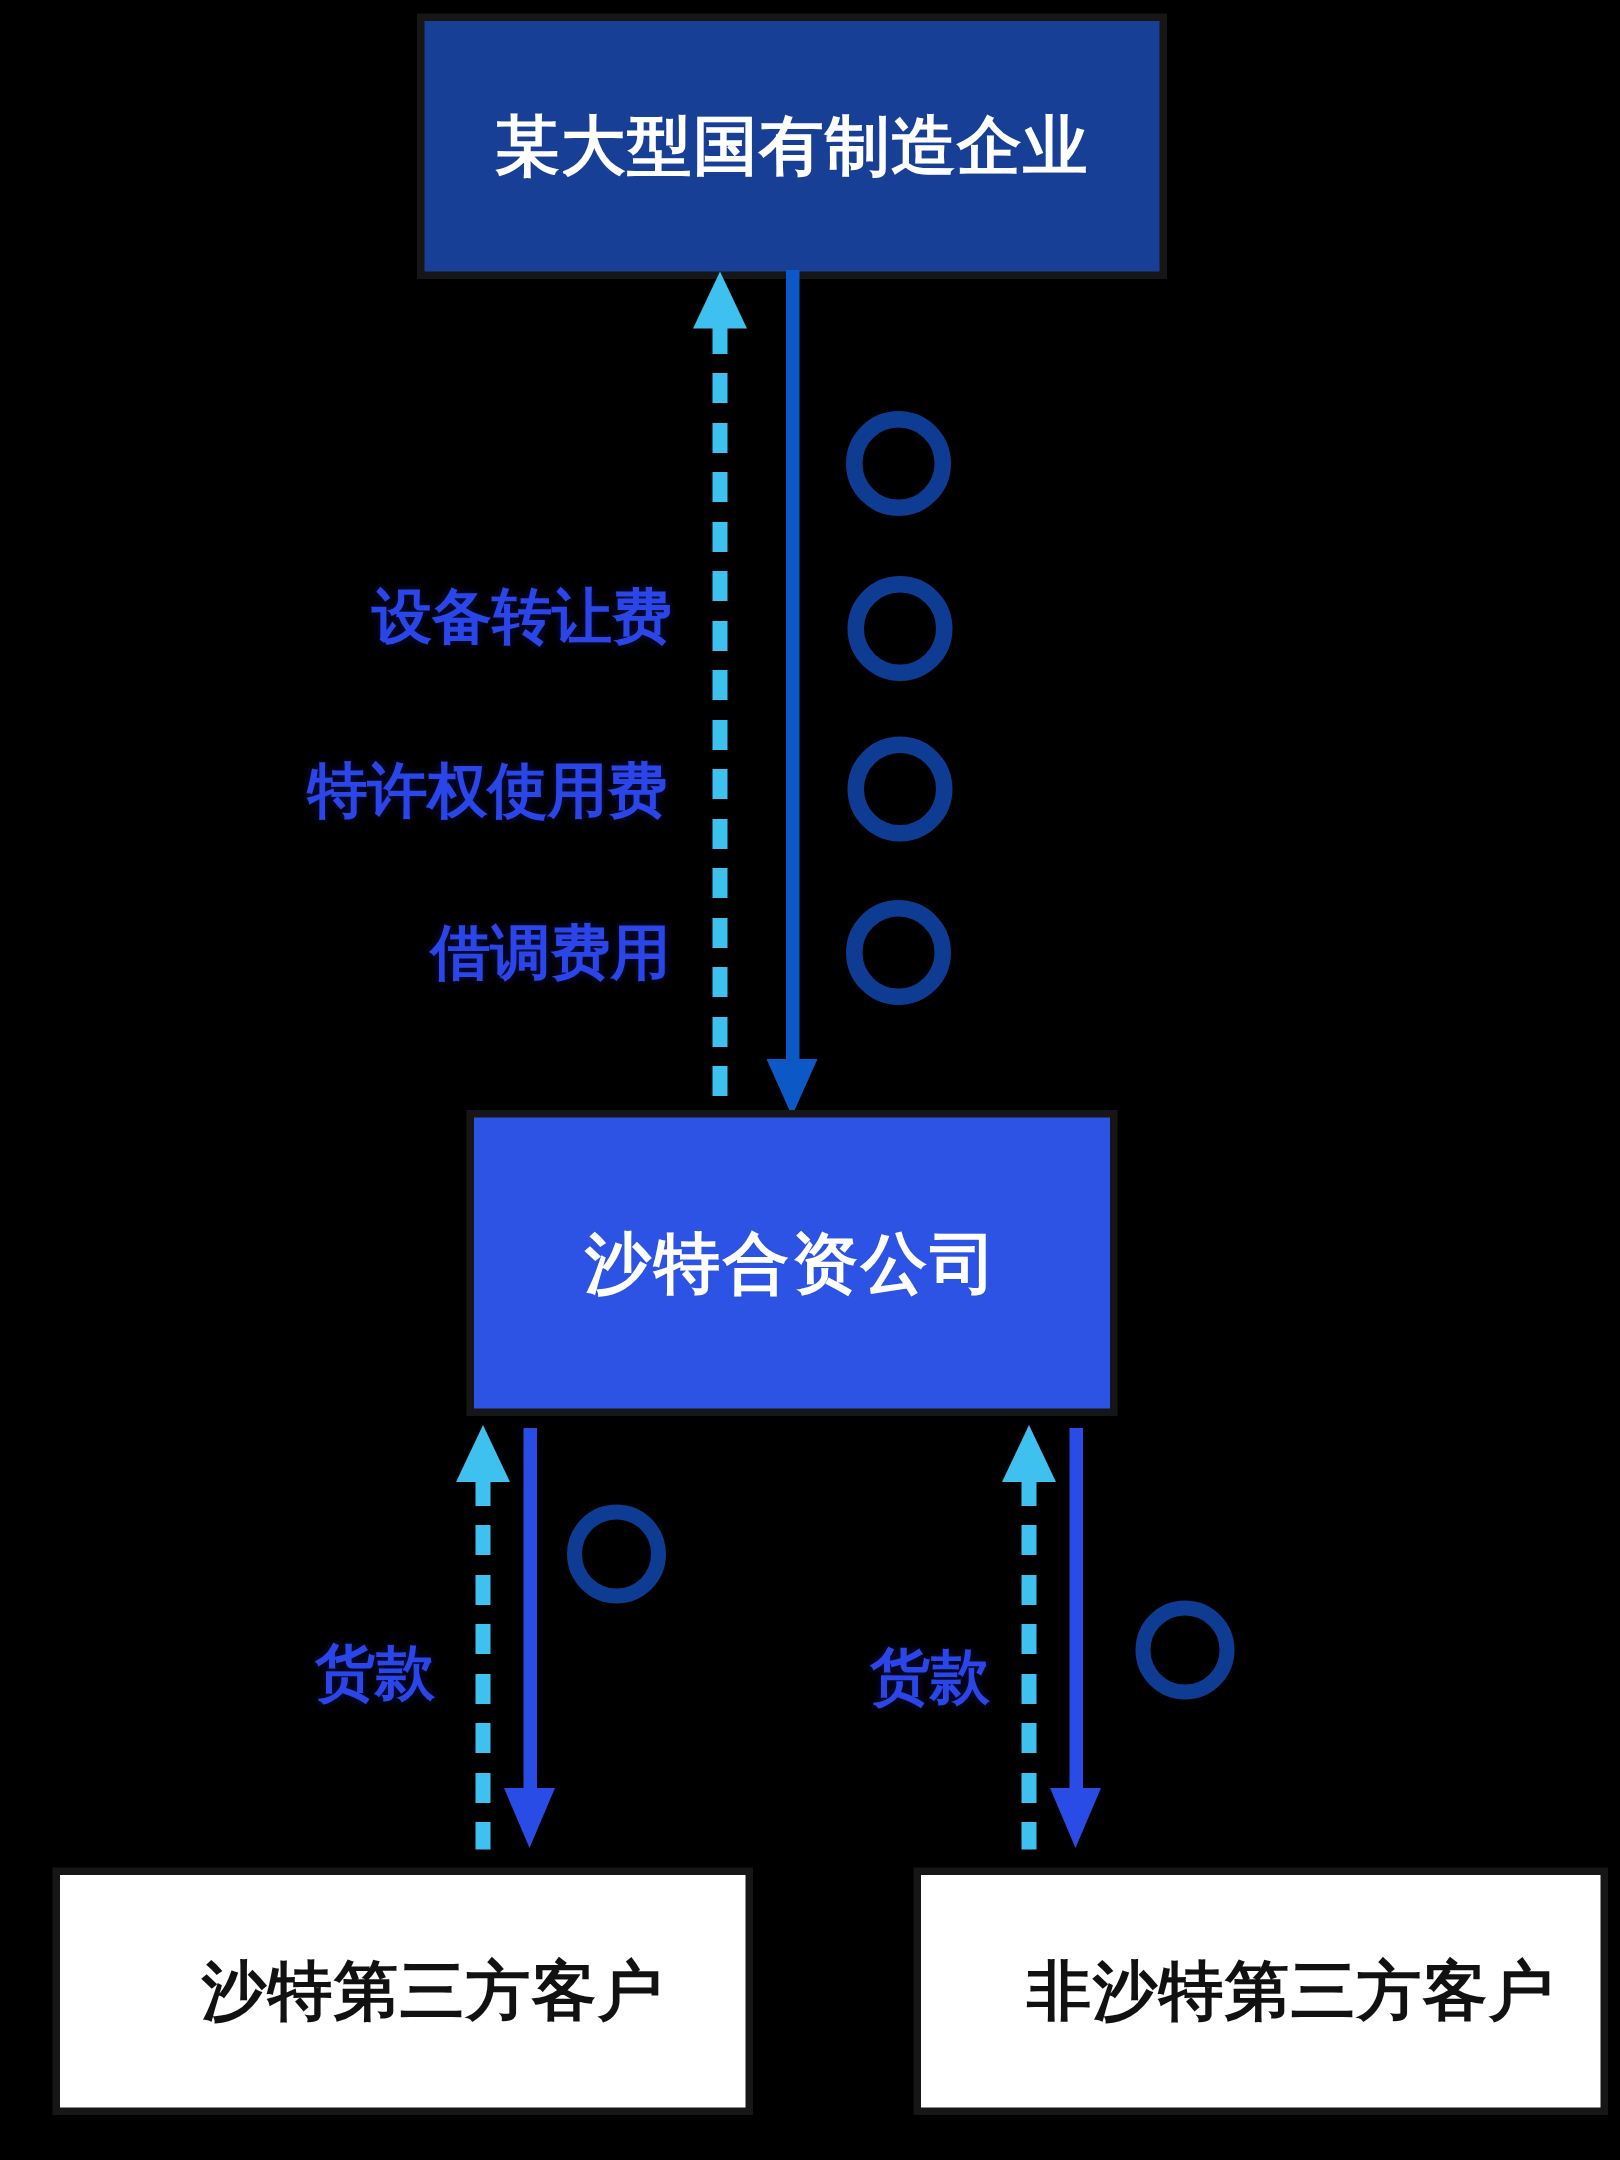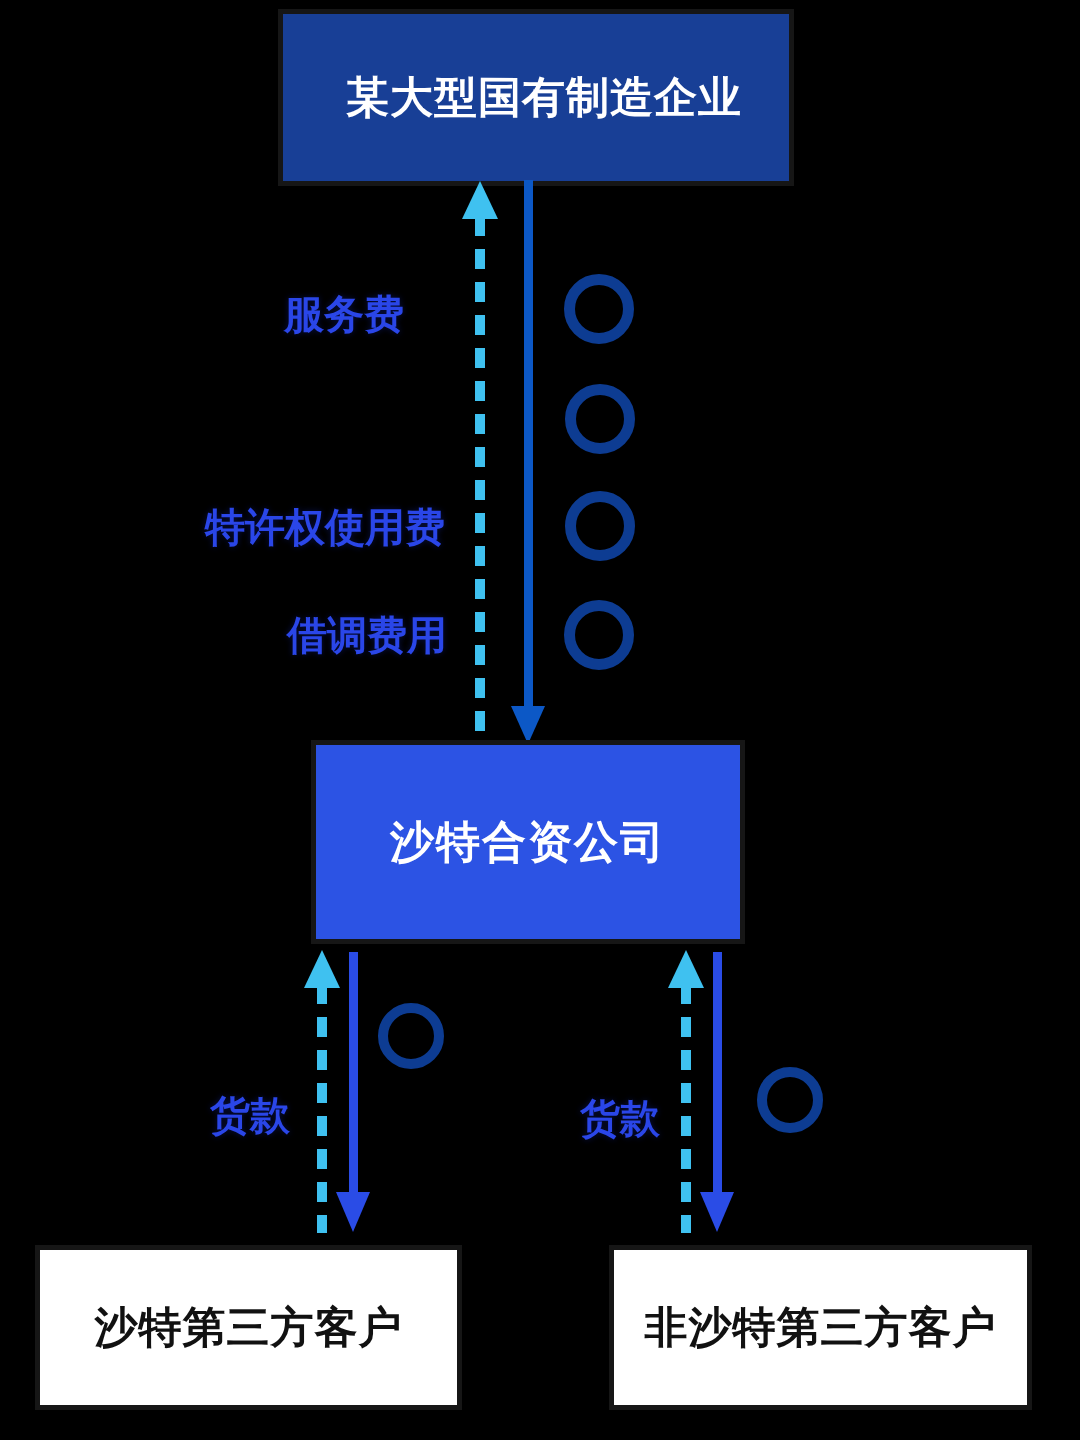--- a/index.html
+++ b/index.html
@@ -26,32 +26,32 @@
   .node{
     position:absolute;
     display:flex;align-items:center;justify-content:center;
     font-weight:bold;text-align:center;
     box-shadow:0 0 0 5px #161616;
   }
   .node-parent{
     left:283px;top:14px;width:490px;height:167px;
     background:var(--parent-box-bg,#183f96);
     color:var(--box-text-light,#fff);
-    font-size:43px;letter-spacing:1px;padding-left:16px;
+    font-size:43px;letter-spacing:1px;
   }
   .node-jv{
     left:316px;top:745px;width:424px;height:194px;
     background:var(--jv-box-bg,#2c53e4);
     color:var(--box-text-light,#fff);
     font-size:44px;letter-spacing:2px;
   }
   .node-customer{
     background:var(--customer-box-bg,#fff);
     color:var(--box-text-dark,#111);
-    font-size:43px;letter-spacing:1px;
+    font-size:43px;letter-spacing:1px;padding-left:40px;
   }
   .node-saudi{left:40px;top:1250px;width:417px;height:155px;}
   .node-nonsaudi{left:614px;top:1250px;width:413px;height:155px;}
 
   
   .dash-line{
     position:absolute;width:10px;
     background:repeating-linear-gradient(to bottom,
       var(--dashed-arrow,#3fc1f0) 0 20px, transparent 20px 33px);
   }
@@ -125,21 +125,21 @@
   <div class="node node-parent">
     <span>某大型国有制造企业</span>
   </div>
 
   <div class="head-up u-head-up"></div>
   <div class="dash-line u-dash-line"></div>
 
   <div class="solid-line solid-upper u-solid-line"></div>
   <div class="head-down head-down-upper u-head-down"></div>
 
-  <div class="flow-label fee-1">服务费</div>
+  <div class="flow-label fee-2">设备转让费</div>
   <div class="flow-label fee-3">特许权使用费</div>
   <div class="flow-label fee-4">借调费用</div>
 
   <div class="ring ring-u1"></div>
   <div class="ring ring-u2"></div>
   <div class="ring ring-u3"></div>
   <div class="ring ring-u4"></div>
 
   <div class="node node-jv">
     <span>沙特合资公司</span>

